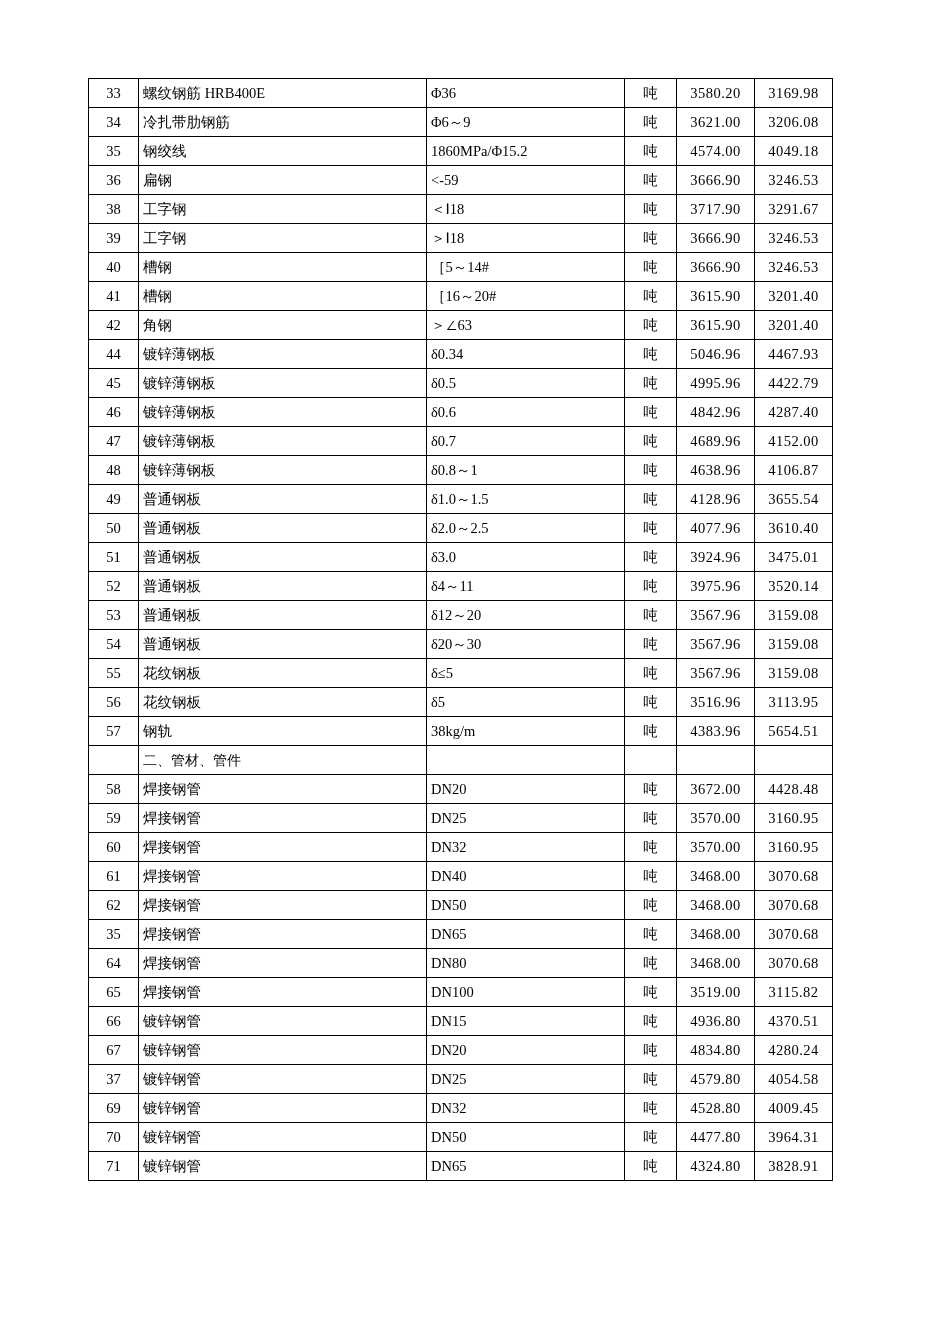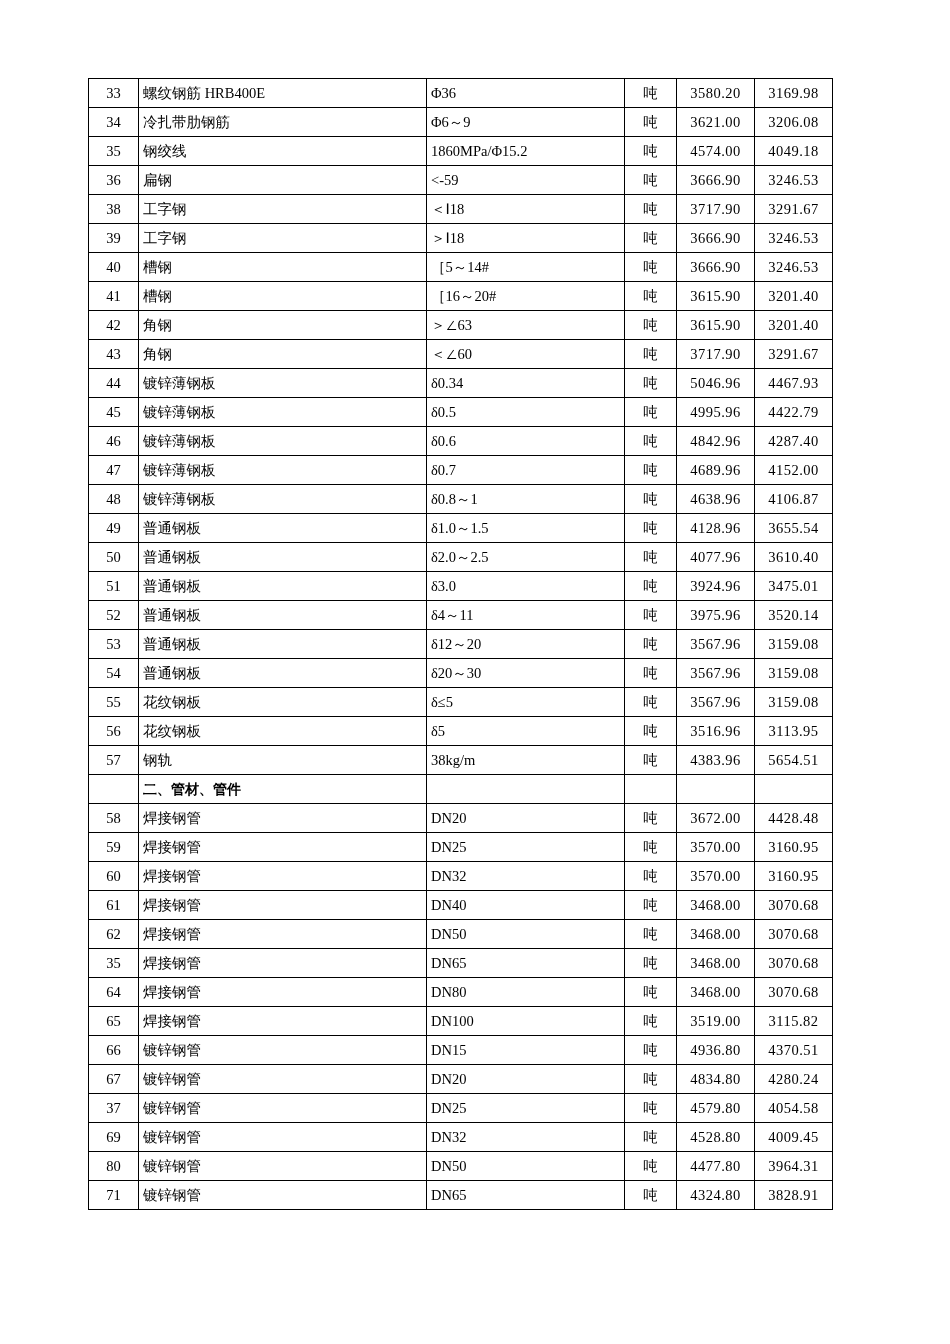--- a/index.html
+++ b/index.html
@@ -42,21 +42,21 @@
   col.c-p2    { width: 78px; }
 
   td.no    { text-align: center; font-family: "Liberation Serif", serif; }
   td.name  { text-align: left; font-family: Liberation Serif, serif; font-size: 14px; padding-left: 8px; }
   td.spec  { text-align: left; font-family: "Liberation Serif", serif; font-size: 14px; padding-left: 8px; }
   td.unit  { text-align: center; font-family: "DejaVu Sans", sans-serif; font-size: 13px; }
   td.price { text-align: center; font-family: "Liberation Serif", serif; letter-spacing: 0.5px; }
 
   tr.section td.name {
     font-family: "DejaVu Sans", sans-serif;
-    font-weight: bold;
+    font-weight: normal;
     font-size: 14px;
   }
   tr.section td.spec,
   tr.section td.unit,
   tr.section td.price {
     border-left: 1px solid #000;
     border-right: 1px solid #000;
   }
   tr.section td.no { border-right: 1px solid #000; }
 </style>
@@ -140,28 +140,20 @@
         </tr>
         <tr>
           <td class="no">42</td>
           <td class="name">角钢</td>
           <td class="spec">＞∠63</td>
           <td class="unit">吨</td>
           <td class="price">3615.90</td>
           <td class="price">3201.40</td>
         </tr>
         <tr>
-          <td class="no">43</td>
-          <td class="name">角钢</td>
-          <td class="spec">＜∠60</td>
-          <td class="unit">吨</td>
-          <td class="price">3717.90</td>
-          <td class="price">3291.67</td>
-        </tr>
-        <tr>
           <td class="no">44</td>
           <td class="name">镀锌薄钢板</td>
           <td class="spec">δ0.34</td>
           <td class="unit">吨</td>
           <td class="price">5046.96</td>
           <td class="price">4467.93</td>
         </tr>
         <tr>
           <td class="no">45</td>
           <td class="name">镀锌薄钢板</td>
@@ -364,21 +356,21 @@
         </tr>
         <tr>
           <td class="no">69</td>
           <td class="name">镀锌钢管</td>
           <td class="spec">DN32</td>
           <td class="unit">吨</td>
           <td class="price">4528.80</td>
           <td class="price">4009.45</td>
         </tr>
         <tr>
-          <td class="no">80</td>
+          <td class="no">70</td>
           <td class="name">镀锌钢管</td>
           <td class="spec">DN50</td>
           <td class="unit">吨</td>
           <td class="price">4477.80</td>
           <td class="price">3964.31</td>
         </tr>
         <tr>
           <td class="no">71</td>
           <td class="name">镀锌钢管</td>
           <td class="spec">DN65</td>

